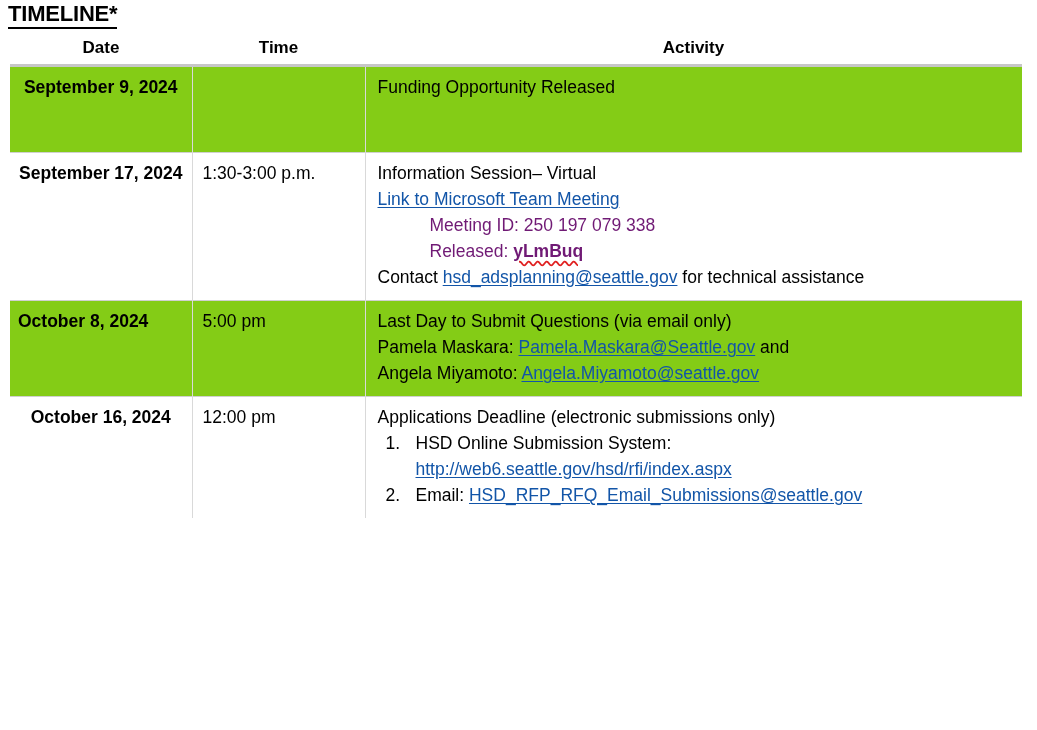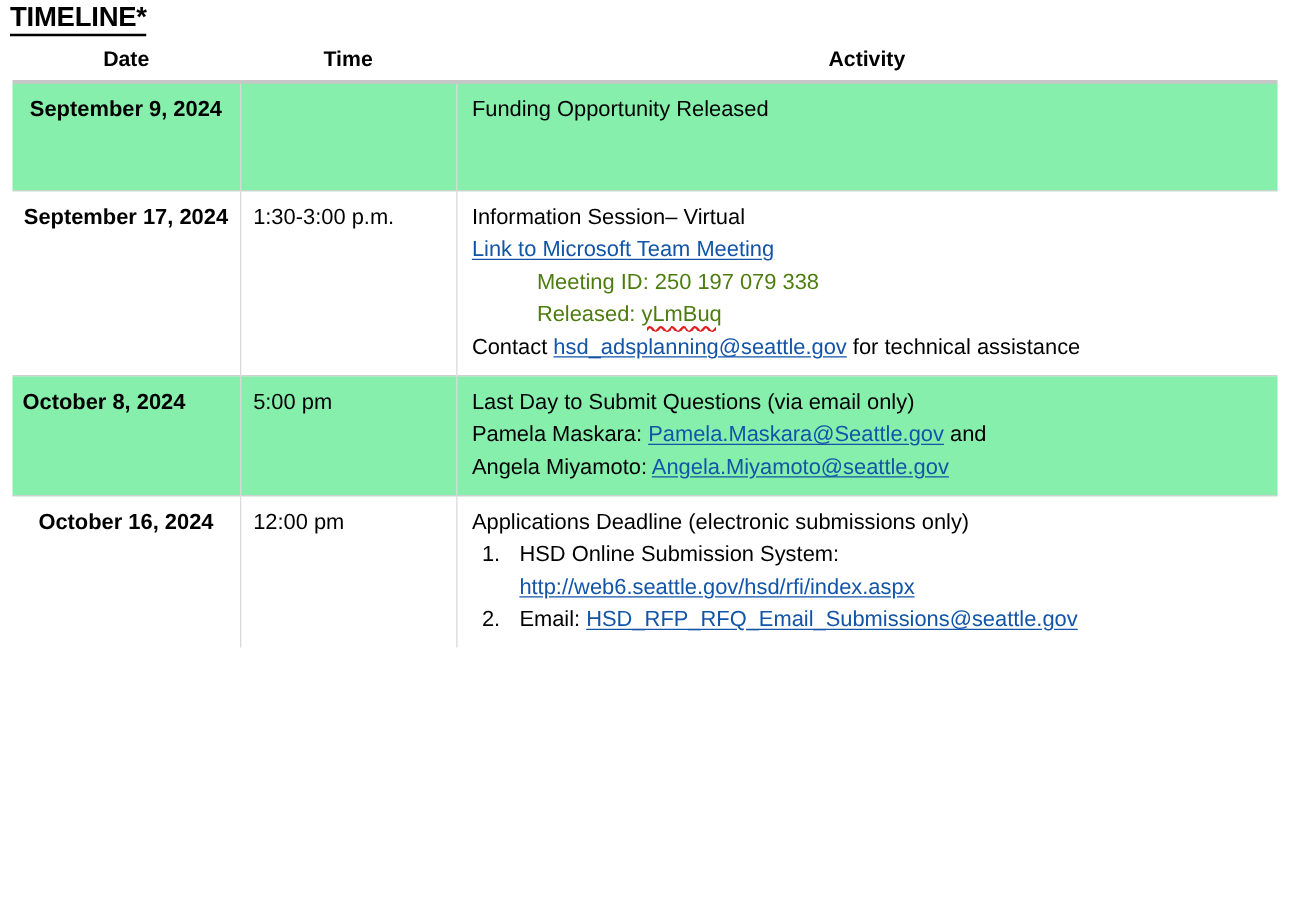--- a/index.html
+++ b/index.html
@@ -62,21 +62,21 @@
   .timeline-table tbody tr {
     border-top: 1px solid #d0d0d0;
   }
   .timeline-table tbody tr.first-row {
     border-top: 3px solid #c7c7c7;
   }
   .timeline-table tbody tr.last-row {
     border-bottom: 1px solid #d0d0d0;
   }
   .timeline-table tbody tr.shaded td {
-    background: #86efac;
+    background: #84cc16;
   }
   .timeline-table tbody td {
     vertical-align: top;
     padding: 7px 6px 10px 6px;
     border-left: 1px solid #d9d9d9;
     border-right: 1px solid #d9d9d9;
     line-height: 26px;
   }
   .timeline-table tbody td.cell-date {
     border-left: none;
@@ -103,27 +103,28 @@
   
   .act-line { display: block; }
   .act-link {
     color: #1255a8;
     text-decoration: underline;
     text-underline-offset: 2px;
   }
   .act-indent {
     display: block;
     padding-left: 52px;
-    color: #4d7c0f;
+    color: #701a75;
   }
   .spell-error {
     text-decoration: underline;
     text-decoration-style: wavy;
     text-decoration-color: #e02020;
     text-underline-offset: 3px;
+    font-weight: bold;
   }
   .num-item {
     display: block;
     padding-left: 38px;
     position: relative;
   }
   .num-item .num-marker {
     position: absolute;
     left: 8px;
     top: 0;

